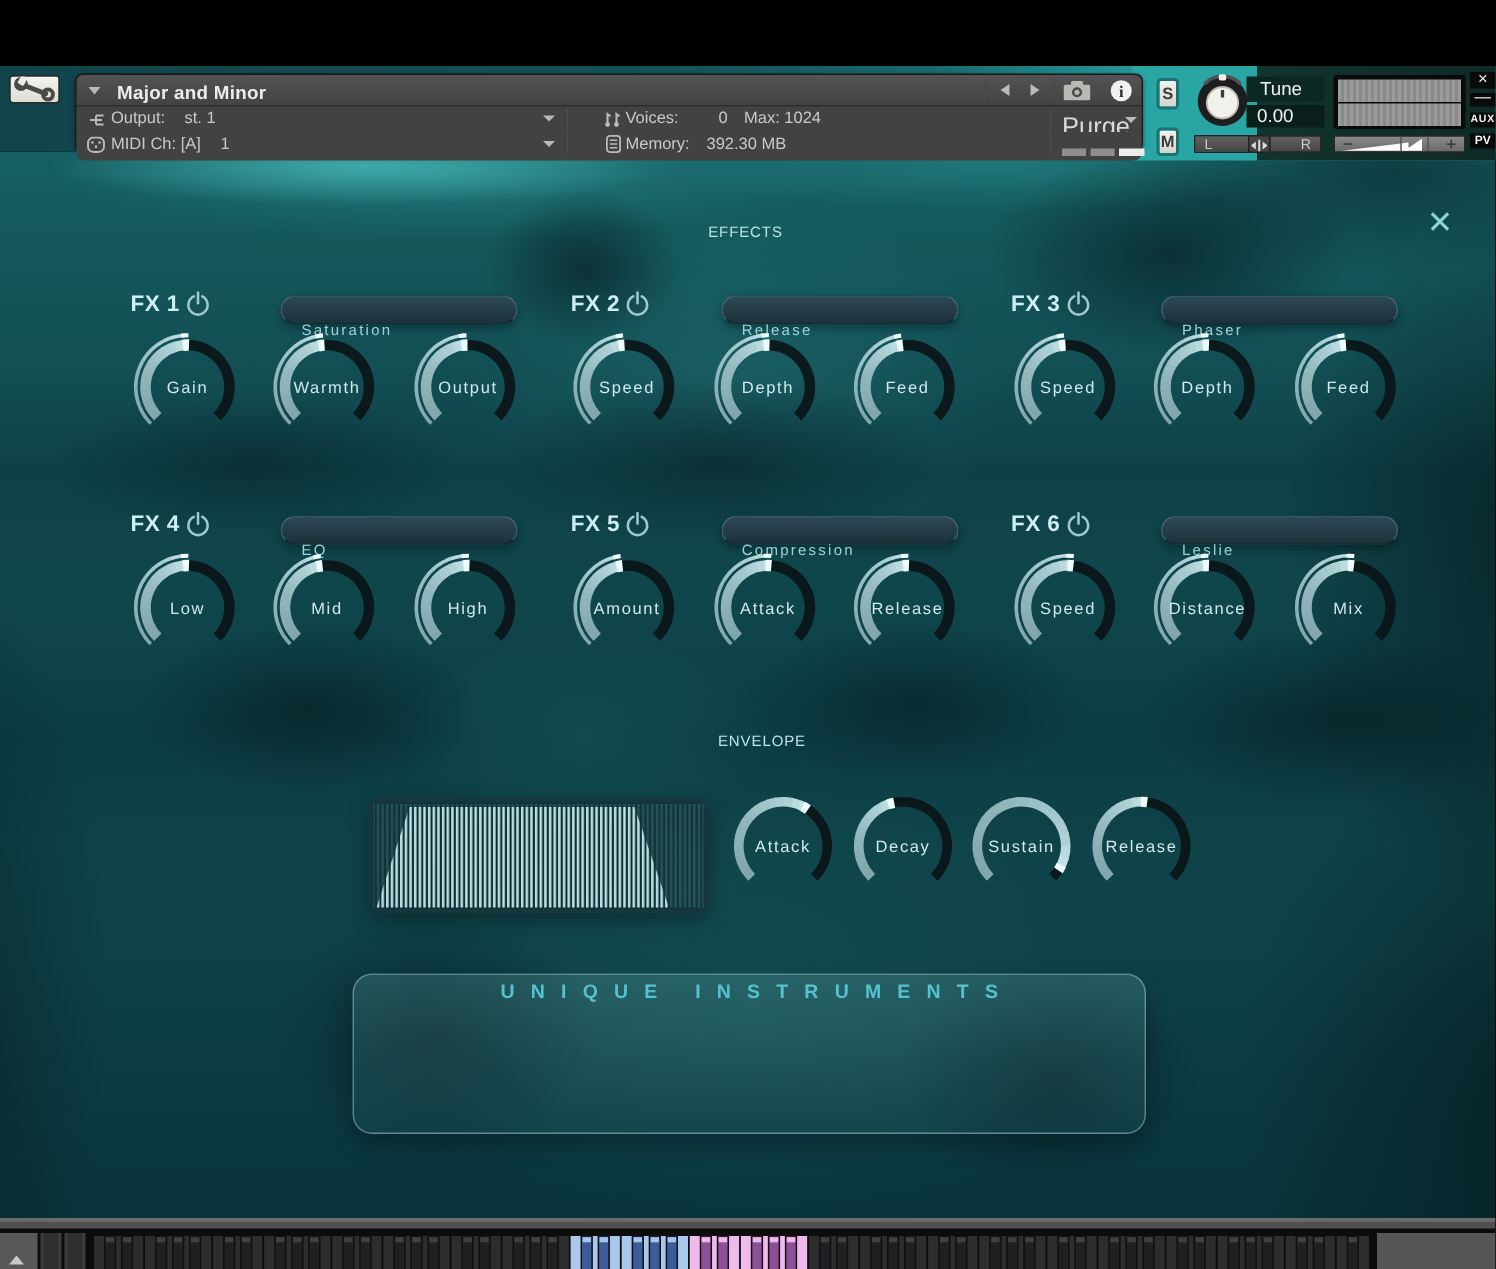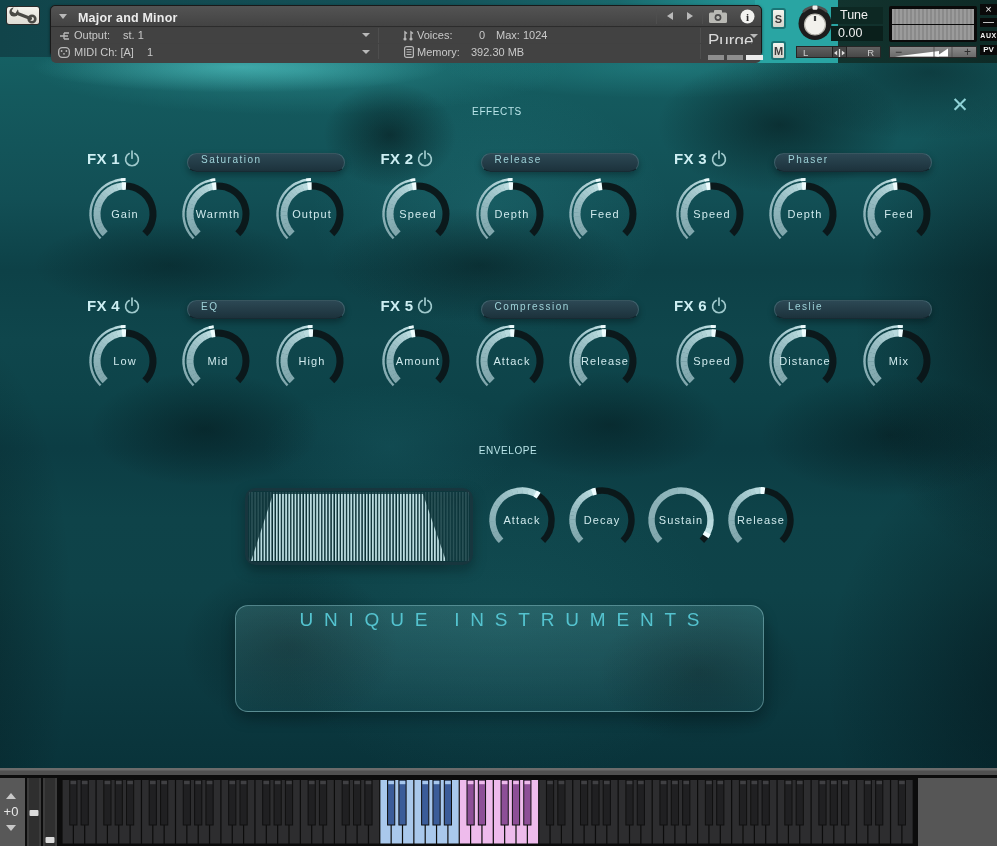--- a/index.html
+++ b/index.html
@@ -1,17 +1,17 @@
 <!DOCTYPE html>
 <html><head><meta charset="utf-8">
 <style>
 * { margin:0; padding:0; box-sizing:border-box; }
 html,body { width:997px; height:846px; overflow:hidden; background:#000;
   font-family:"Liberation Sans", sans-serif; }
-#root { position:relative; width:997px; height:688px; }
+#root { position:relative; width:997px; height:688px;margin-top:44px; }
 .knob { position:absolute; }
 
 
 #top { position:absolute; left:0; top:0; width:997px; height:57px; z-index:5;
   background:linear-gradient(90deg, #11444a 0%, #14535a 45%, #19686c 62%, #218a8c 72%, #29a4a3 80%);
 }
 #hdrblk { position:absolute; left:50px; top:5px; width:712px; height:52px;
   background:#414141; border:1px solid #191919; border-radius:5px;
   box-shadow:0 1px 3px rgba(0,0,0,0.5); }
 #hdr1 { position:absolute; left:0; top:0; width:100%; height:21px;
@@ -67,32 +67,32 @@
    radial-gradient(300px 220px at 500px 570px, rgba(50,160,165,0.10), rgba(50,160,165,0) 75%),
    linear-gradient(180deg, #156063 0%, #145a5e 5%, #124f55 20%, #0d4147 30%, #0f464c 40%, #0d4349 48%, #0c3d44 55%, #0e4349 65%, #0e4248 75%, #0c3a41 88%, #09333a 100%);
 }
 #main .title { position:absolute; width:300px; text-align:center; color:#b9e4e8;
   font-size:10px; letter-spacing:0.6px; font-weight:normal; }
 .fxlab { position:absolute; color:#cdeef2; font-size:15px; font-weight:bold; letter-spacing:0.3px; }
 .pill { position:absolute; width:158px; height:19px; border-radius:10px;
   background:linear-gradient(#2c4854,#1c323c);
   border:1px solid rgba(140,190,200,0.25); border-bottom-color:rgba(10,25,30,0.6);
   box-shadow:0 3px 6px rgba(0,10,12,0.35);
-  color:#9ed2d8; font-size:10px; letter-spacing:1.5px; padding:0 0 0 13px; }
+  color:#9ed2d8; font-size:10px; letter-spacing:1.5px; padding:17px 0 0 13px; }
 #xclose { position:absolute; left:946px; top:35px; width:28px; height:28px;
   color:#8fd2d6; font-size:21px; text-align:center; line-height:26px; font-weight:normal; }
 #logobox { position:absolute; left:235px; top:548px; width:529px; height:107px; border-radius:13px;
   background:linear-gradient(rgba(150,225,225,0.17), rgba(80,160,168,0.10));
   border:1px solid rgba(175,230,235,0.4);
   box-shadow:0 7px 14px rgba(0,10,12,0.3); text-align:center; }
 #logobox .series { margin-top:4px; color:#e4f3f3; font-size:15.5px; letter-spacing:0.3px; }
 #logobox .big { margin-top:0px; font-size:55px; font-weight:bold; letter-spacing:0px; line-height:47px; white-space:nowrap; }
 #logobox .big .solid { background:linear-gradient(#a5dde2,#4da3b2); -webkit-background-clip:text; background-clip:text; color:transparent; }
 #logobox .big .outline { color:transparent; -webkit-text-stroke:2.2px #67c3cd; }
-#logobox .uniq { margin-top:3px; color:#54c3cf; font-size:19px; font-weight:normal; letter-spacing:10.8px; text-indent:10.8px; }
+#logobox .uniq { margin-top:3px; color:#54c3cf; font-size:13px; font-weight:bold; letter-spacing:10.8px; text-indent:10.8px; }
 
 
 #bottom { position:absolute; left:0; top:768px; width:997px; height:78px; background:#505050; }
 </style></head>
 <body>
 <div id="root">
 
 <svg width="0" height="0" style="position:absolute">
       <defs>
 <linearGradient id="kf" x1="0" y1="1" x2="0.55" y2="0">

